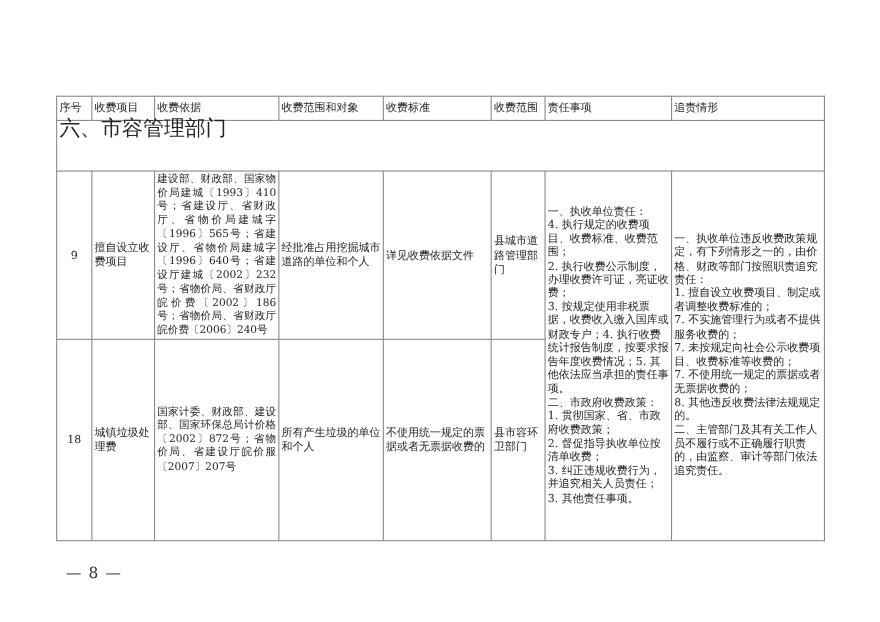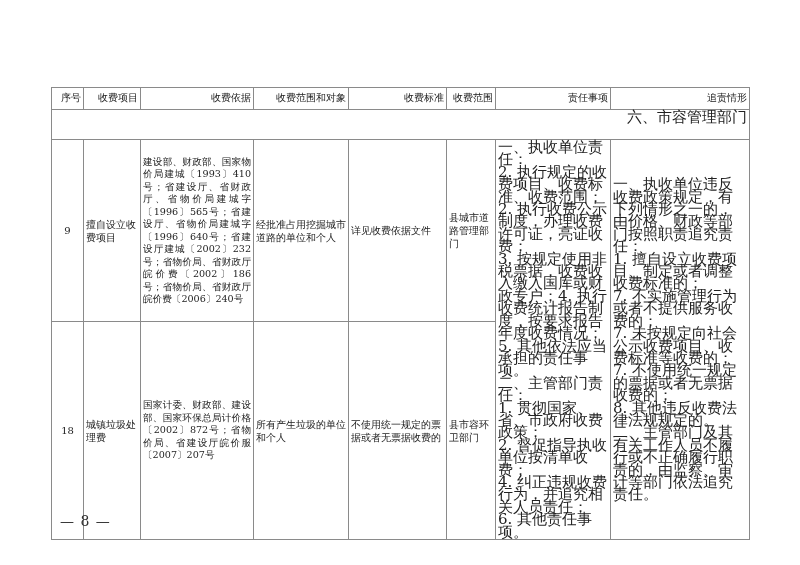--- a/index.html
+++ b/index.html
@@ -2,26 +2,26 @@
 <html><head>
 <meta charset="utf-8">
 <style>
   html, body { margin:0; padding:0; }
   body { width:800px; height:565px; background:#ffffff; position:relative; overflow:hidden;
          font-family: "DejaVu Serif", "Liberation Serif", serif; color:#222; }
   table { position:absolute; left:51px; top:87px; border-collapse:collapse; table-layout:fixed;
           width:698px; }
   td, th { border:1px solid #8a8a8a; font-size:10px; line-height:13px; padding:1px 2px;
            vertical-align:middle; font-weight:normal; }
-  th { height:19px; text-align:right; font-family:Liberation Mono, monospace; font-size:10px; }
-  .section td { height:24px; text-align:right; font-size:15px; padding-bottom:4px;
+  th { height:19px; text-align:left; font-family:Liberation Sans, sans-serif; font-size:10px; }
+  .section td { height:24px; text-align:left; font-size:19px; padding-bottom:20px;
                 font-family:"DejaVu Sans", sans-serif; vertical-align:top; }
   .center { text-align:center; }
   .basis { font-size:9.6px; line-height:12.5px; text-align:justify; }
-  .resp { font-size:15px; line-height:12.4px; vertical-align:middle; }
+  .resp { font-size:10px; line-height:12.4px; vertical-align:middle; }
   .line { display:block; }
   .r9 td.row9cell { height:148px; }
   .r10 td.row10cell { height:180px; }
   .pagenum { position:absolute; left:60px; top:513px; font-size:14px; letter-spacing:1px; color:#333; }
 </style>
 </head>
 <body>
 
 <table>
   <colgroup>
@@ -52,28 +52,28 @@
     </tr>
     <tr class="r9">
       <td class="center row9cell">9</td>
       <td>擅自设立收费项目</td>
       <td class="basis">建设部、财政部、国家物价局建城〔1993〕410号；省建设厅、省财政厅、省物价局建城字〔1996〕565号；省建设厅、省物价局建城字〔1996〕640号；省建设厅建城〔2002〕232号；省物价局、省财政厅皖价费〔2002〕186号；省物价局、省财政厅皖价费〔2006〕240号</td>
       <td>经批准占用挖掘城市道路的单位和个人</td>
       <td>详见收费依据文件</td>
       <td>县城市道路管理部门</td>
       <td rowspan="2" class="resp">
         <span class="line">一、执收单位责任：</span>
-        <span class="line">2. 执行规定的收费项目、收费标准、收费范围；</span>
+        <span class="line">4. 执行规定的收费项目、收费标准、收费范围；</span>
         <span class="line">2. 执行收费公示制度，办理收费许可证，亮证收费；</span>
         <span class="line">3. 按规定使用非税票据，收费收入缴入国库或财政专户；4. 执行收费统计报告制度，按要求报告年度收费情况；5. 其他依法应当承担的责任事项。</span>
-        <span class="line">二、主管部门责任：</span>
+        <span class="line">二、市政府收费政策：</span>
         <span class="line">1. 贯彻国家、省、市政府收费政策；</span>
         <span class="line">2. 督促指导执收单位按清单收费；</span>
-        <span class="line">4. 纠正违规收费行为，并追究相关人员责任；</span>
-        <span class="line">6. 其他责任事项。</span>
+        <span class="line">3. 纠正违规收费行为，并追究相关人员责任；</span>
+        <span class="line">3. 其他责任事项。</span>
       </td>
       <td rowspan="2" class="resp">
         <span class="line">一、执收单位违反收费政策规定，有下列情形之一的，由价格、财政等部门按照职责追究责任：</span>
         <span class="line">1. 擅自设立收费项目、制定或者调整收费标准的；</span>
         <span class="line">7. 不实施管理行为或者不提供服务收费的；</span>
         <span class="line">7. 未按规定向社会公示收费项目、收费标准等收费的；</span>
         <span class="line">7. 不使用统一规定的票据或者无票据收费的；</span>
         <span class="line">8. 其他违反收费法律法规规定的。</span>
         <span class="line">二、主管部门及其有关工作人员不履行或不正确履行职责的，由监察、审计等部门依法追究责任。</span>
       </td>

